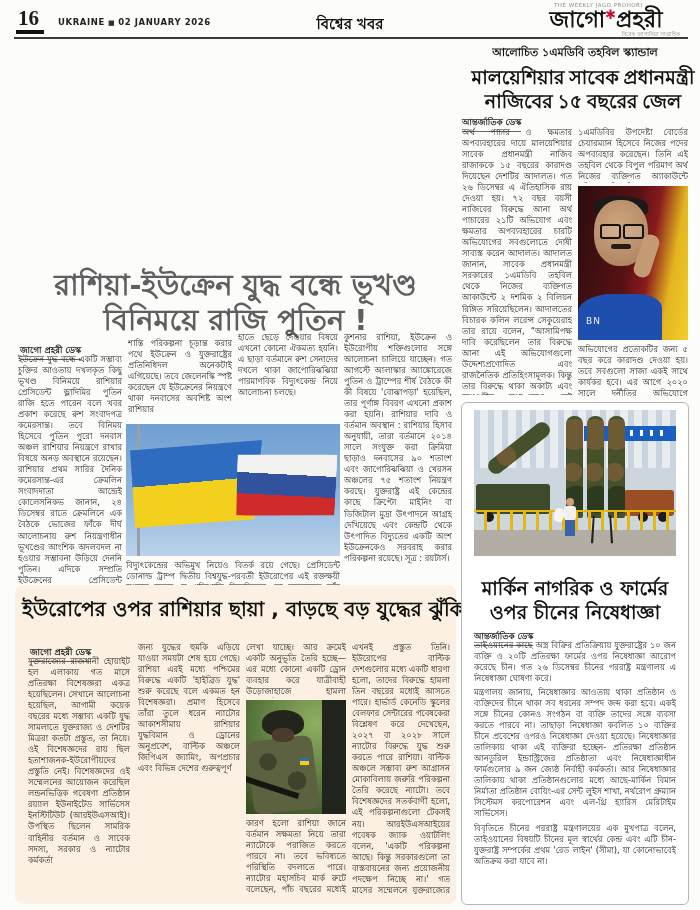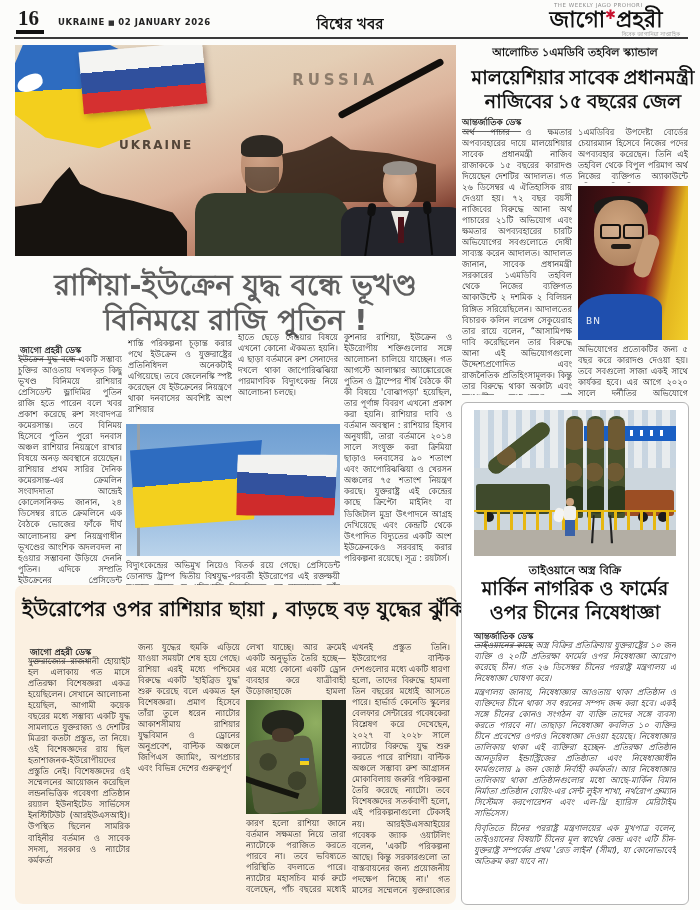--- a/index.html
+++ b/index.html
@@ -17,21 +17,21 @@
   .logo-main{font-size:22px;font-weight:bold;color:#111;line-height:1.05;}
   .logo-star{color:#c8102e;font-size:13px;vertical-align:super;}
   .logo-tag{font-size:5.5px;color:#8a8a8a;text-align:right;padding-right:6px;}
   .head-rule{left:14px;right:12px;top:37px;height:2px;background:#3a3a3a;}
   
   .kicker{font-size:11px;font-weight:bold;text-align:center;color:#111;}
   .headline{font-weight:bold;text-align:center;color:#111;}
   .byline{font-size:8.5px;font-weight:bold;color:#222;border-bottom:1px solid #666;
           display:inline-block;padding-bottom:1px;}
   .coltext{font-size:8.3px;line-height:1.33;text-align:justify;color:#232323;overflow:hidden;}
-  .coltext p{margin:0 0 3px 0;font-style:italic;}
+  .coltext p{margin:0 0 3px 0;}
   
   .hero{left:15px;top:45px;width:441px;height:211px;overflow:hidden;
         background:linear-gradient(160deg,#e8ddca 0%,#e4ceb5 35%,#dcb49c 55%,#bb826a 74%,#6e2e22 90%,#241109 100%);}
   .hero-label-ru{top:26px;right:78px;font-size:15px;font-weight:bold;letter-spacing:4px;color:#8d7c6b;}
   .hero-label-ua{top:93px;left:104px;font-size:12px;font-weight:bold;letter-spacing:2px;color:#544639;}
   .ua-map{left:-10px;top:-8px;width:152px;height:112px;transform:rotate(-3deg);
           background:linear-gradient(180deg,#2e6cc0 0 46%,#f3cf1d 46% 100%);
           clip-path:polygon(15% 0,70% 8%,100% 30%,88% 55%,95% 85%,60% 100%,25% 88%,0 60%,6% 25%);}
   .dove{left:2px;top:30px;width:26px;height:16px;background:#fff;border-radius:60% 40% 50% 50%;transform:rotate(-18deg);}
   .ru-flag{left:66px;top:2px;width:124px;height:62px;transform:rotate(-5deg);
@@ -151,41 +151,20 @@
     <span>UKRAINE</span><span class="sq">■</span><span>02 JANUARY 2026</span>
   </div>
   <div class="abs logo-wrap">
     <div class="logo-top">THE WEEKLY JAGO PROHORI</div>
     <div class="logo-main"><span>জাগো</span><span class="logo-star">✱</span><span>প্রহরী</span></div>
     <div class="logo-tag">বিবেক জাগানিয়া সাপ্তাহিক</div>
   </div>
   <div class="abs section-title">বিশ্বের খবর</div>
   <div class="abs head-rule"></div>
 
-  <div class="abs hero">
-    <div class="abs ua-map"></div>
-    <div class="abs dove"></div>
-    <div class="abs ru-flag"></div>
-    <div class="abs hero-label-ru">RUSSIA</div>
-    <div class="abs hero-label-ua">UKRAINE</div>
-    <div class="abs tank-right"></div>
-    <div class="abs barrel"></div>
-    <div class="abs tank-left"></div>
-    <div class="abs z-torso"></div>
-    <div class="abs z-head"></div>
-    <div class="abs z-hair"></div>
-    <div class="abs z-beard"></div>
-    <div class="abs p-torso"></div>
-    <div class="abs p-shirt"></div>
-    <div class="abs p-tie"></div>
-    <div class="abs p-head"></div>
-    <div class="abs p-hair"></div>
-    <div class="abs mic mic1"></div>
-    <div class="abs mic mic2"></div>
-  </div>
 
   <h1 class="abs headline main-headline" style="margin:0;">রাশিয়া-ইউক্রেন যুদ্ধ বন্ধে ভূখণ্ড বিনিময়ে রাজি পুতিন !</h1>
   <div class="abs mb-byline"><span class="byline">জাগো প্রহরী ডেস্ক</span></div>
   <div class="abs coltext m-col1">ইউক্রেন যুদ্ধ বন্ধে একটি সম্ভাব্য চুক্তির আওতায় দখলকৃত কিছু ভূখণ্ড বিনিময়ে রাশিয়ার প্রেসিডেন্ট ভ্লাদিমির পুতিন রাজি হতে পারেন বলে খবর প্রকাশ করেছে রুশ সংবাদপত্র কমেরসান্ত। তবে বিনিময় হিসেবে পুতিন পুরো দনবাস অঞ্চল রাশিয়ার নিয়ন্ত্রণে রাখার বিষয়ে অনড় অবস্থানে রয়েছেন। রাশিয়ার প্রথম সারির দৈনিক কমেরসান্ত-এর ক্রেমলিন সংবাদদাতা আন্দ্রেই কোলেসনিকভ জানান, ২৪ ডিসেম্বর রাতে ক্রেমলিনে এক বৈঠকে ভোজের ফাঁকে দীর্ঘ আলোচনায় রুশ নিয়ন্ত্রণাধীন ভূখণ্ডের আংশিক অদলবদল না হওয়ার সম্ভাবনা উড়িয়ে দেননি পুতিন। এদিকে সম্প্রতি ইউক্রেনের প্রেসিডেন্ট জেলেনস্কি বলেন, গত সপ্তাহে মায়ামিতে অনুষ্ঠিত আলোচনায় ২০ দফার একটি</div>
   <div class="abs coltext m-col2">শান্তি পরিকল্পনা চূড়ান্ত করার পথে ইউক্রেন ও যুক্তরাষ্ট্রের প্রতিনিধিদল অনেকটাই এগিয়েছে। তবে জেলেনস্কি স্পষ্ট করেছেন যে ইউক্রেনের নিয়ন্ত্রণে থাকা দনবাসের অবশিষ্ট অংশ রাশিয়ার</div>
   <div class="abs coltext m-col3">হাতে ছেড়ে দেওয়ার বিষয়ে এখনো কোনো ঐকমত্য হয়নি। এ ছাড়া বর্তমানে রুশ সেনাদের দখলে থাকা জাপোরিঝঝিয়া পারমাণবিক বিদ্যুৎকেন্দ্র নিয়ে আলোচনা চলছে।</div>
   <div class="abs coltext m-col4">কুশনার রাশিয়া, ইউক্রেন ও ইউরোপীয় শক্তিগুলোর সঙ্গে আলোচনা চালিয়ে যাচ্ছেন। গত আগস্টে আলাস্কার অ্যাঙ্কোরেজে পুতিন ও ট্রাম্পের শীর্ষ বৈঠকে কী কী বিষয়ে 'বোঝাপড়া' হয়েছিল, তার পূর্ণাঙ্গ বিবরণ এখনো প্রকাশ করা হয়নি। রাশিয়ার দাবি ও বর্তমান অবস্থান : রাশিয়ার হিসাব অনুযায়ী, তারা বর্তমানে ২০১৪ সালে সংযুক্ত করা ক্রিমিয়া ছাড়াও দনবাসের ৯০ শতাংশ এবং জাপোরিঝঝিয়া ও খেরসন অঞ্চলের ৭৫ শতাংশ নিয়ন্ত্রণ করছে। যুক্তরাষ্ট্র এই কেন্দ্রের কাছে ক্রিপ্টো মাইনিং বা ডিজিটাল মুদ্রা উৎপাদনে আগ্রহ দেখিয়েছে এবং কেন্দ্রটি থেকে উৎপাদিত বিদ্যুতের একটি অংশ ইউক্রেনকেও সরবরাহ করার পরিকল্পনা রয়েছে। সূত্র : রয়টার্স।</div>
 
   <div class="abs flags">
     <div class="abs pole"></div>
@@ -242,21 +221,20 @@
     <div class="abs tube tube2"></div>
     <div class="abs tube tube3"></div>
     <div class="abs fence"></div>
     <div class="abs ground"></div>
     <div class="abs man-bag"></div>
     <div class="abs man-head"></div>
     <div class="abs man-body"></div>
     <div class="abs man-legs"></div>
     <div class="abs tripod"></div>
   </div>
-  <div class="abs kicker c-kicker">তাইওয়ানে অস্ত্র বিক্রি</div>
   <h2 class="abs headline c-headline" style="margin:0;">মার্কিন নাগরিক ও ফার্মের ওপর চীনের নিষেধাজ্ঞা</h2>
   <div class="abs c-byline"><span class="byline">আন্তর্জাতিক ডেস্ক</span></div>
   <div class="abs coltext c-body">
     <p>তাইওয়ানের কাছে অস্ত্র বিক্রির প্রতিক্রিয়ায় যুক্তরাষ্ট্রের ১০ জন ব্যক্তি ও ২০টি প্রতিরক্ষা ফার্মের ওপর নিষেধাজ্ঞা আরোপ করেছে চীন। গত ২৬ ডিসেম্বর চীনের পররাষ্ট্র মন্ত্রণালয় এ নিষেধাজ্ঞা ঘোষণা করে।</p>
     <p>মন্ত্রণালয় জানায়, নিষেধাজ্ঞার আওতায় থাকা প্রতিষ্ঠান ও ব্যক্তিদের চীনে থাকা সব ধরনের সম্পদ জব্দ করা হবে। একই সঙ্গে চীনের কোনও সংগঠন বা ব্যক্তি তাদের সঙ্গে ব্যবসা করতে পারবে না। তাছাড়া নিষেধাজ্ঞা কবলিত ১০ ব্যক্তির চীনে প্রবেশের ওপরও নিষেধাজ্ঞা দেওয়া হয়েছে। নিষেধাজ্ঞার তালিকায় থাকা এই ব্যক্তিরা হচ্ছেন- প্রতিরক্ষা প্রতিষ্ঠান আনডুরিল ইন্ডাস্ট্রিজের প্রতিষ্ঠাতা এবং নিষেধাজ্ঞাধীন ফার্মগুলোর ৯ জন জ্যেষ্ঠ নির্বাহী কর্মকর্তা। আর নিষেধাজ্ঞার তালিকায় থাকা প্রতিষ্ঠানগুলোর মধ্যে আছে-মার্কিন বিমান নির্মাতা প্রতিষ্ঠান বোয়িং-এর সেন্ট লুইস শাখা, নর্থরোপ গ্রুম্যান সিস্টেমস করপোরেশন এবং এল-থ্রি হ্যারিস মেরিটাইম সার্ভিসেস।</p>
     <p>বিবৃতিতে চীনের পররাষ্ট্র মন্ত্রণালয়ের এক মুখপাত্র বলেন, তাইওয়ানের বিষয়টি চীনের মূল স্বার্থের কেন্দ্র এবং এটি চীন-যুক্তরাষ্ট্র সম্পর্কের প্রথম 'রেড লাইন' (সীমা), যা কোনোভাবেই অতিক্রম করা যাবে না।</p>
 
   </div>
 
 </div>

